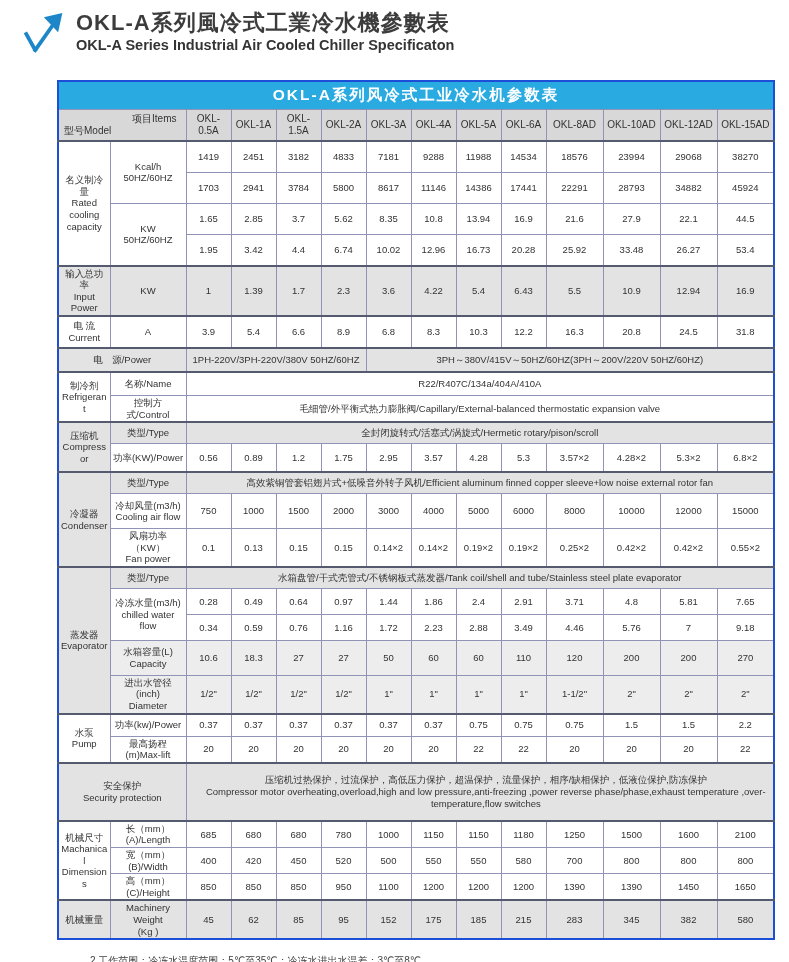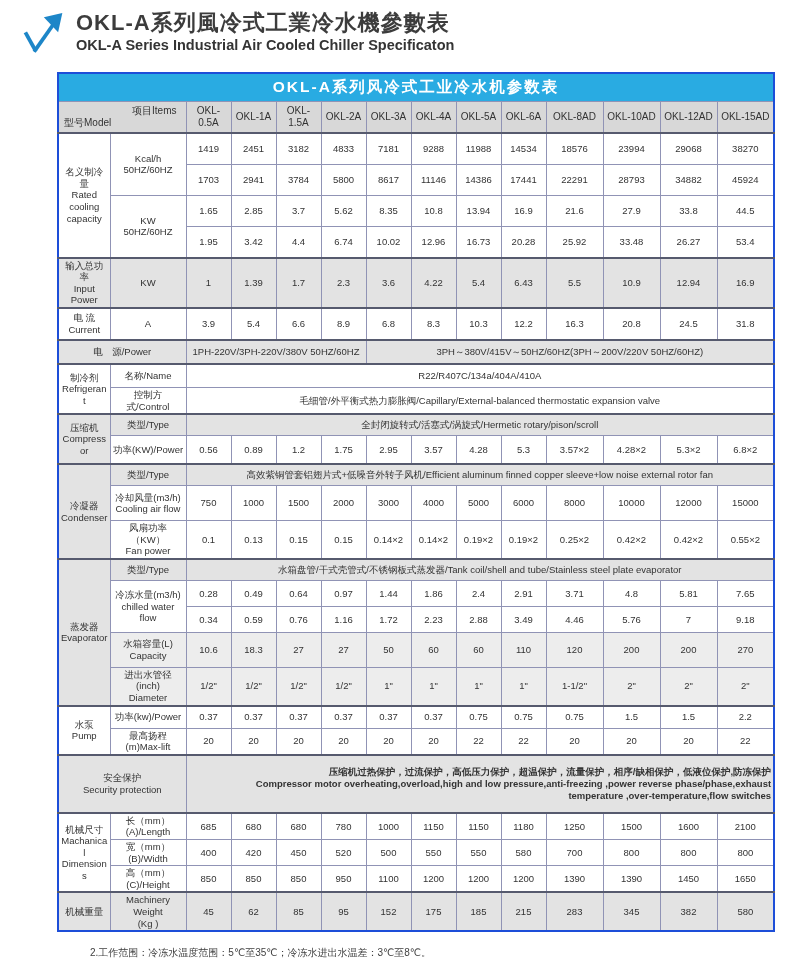--- a/index.html
+++ b/index.html
@@ -6,21 +6,21 @@
   body {
     width:789px; height:962px; overflow:hidden;
     font-family:"Liberation Sans","DejaVu Sans",sans-serif;
     color:#333;
   }
   
   .page-header { display:flex; align-items:flex-start; margin:10px 0 0 22px; }
   .logo { width:42px; height:44px; flex:0 0 auto; margin-top:2px; }
   .titles { margin-left:12px; }
   .title-cn { font-size:22px; font-weight:600; color:#3c3c3c; letter-spacing:1px; margin:0; line-height:1.15; }
-  .title-en { font-size:14.5px; font-weight:600; color:#343434; margin:2px 0 4px 0; line-height:1.2; }
+  .title-en { font-size:14.5px; font-weight:600; color:#343434; margin:2px 0 12px 0; line-height:1.2; }
 
   
   .table-wrap { margin:13px 0 0 57px; }
   table.spec {
     border-collapse:collapse; table-layout:fixed; width:716px;
     border:2px solid #1d4ed8; font-size:9.5px; color:#333;
   }
   td {
     border:1px solid #9093b5; text-align:center; vertical-align:middle;
     padding:1px 2px; white-space:pre-line; line-height:1.22; overflow:hidden;
@@ -28,21 +28,21 @@
   }
   tr.title td {
     background:#29abe2; color:#fff; font-size:15.5px; font-weight:bold;
     letter-spacing:2px; height:25px;
   }
   tr.hdr td { background:#d8d8d8; font-size:10px; height:28px; }
   tr.g  > td { background:#e3e3e3; }
   tr.g2 > td { background:#ededed; }
   td.glab { background:#ffffff; }
   tr.bt > td { border-top:2px solid #565a6e; }
-  td.mgl { text-align:right; padding-left:14px;font-weight:bold; }
+  td.mgl { text-align:center; padding-left:14px; }
   
   td.diag {
     position:relative;
     background-image:linear-gradient(to bottom right,
       transparent 49.4%, #8f92b5 49.4%, #8f92b5 50.6%, transparent 50.6%);
   }
   .diag-items { position:absolute; top:3px; right:9px; }
   .diag-model { position:absolute; bottom:3px; left:5px; }
   
   tr.h18>td{height:18px} tr.h19>td{height:19px} tr.h20>td{height:20px}
@@ -147,21 +147,21 @@
           <td class="d">1.65</td>
           <td class="d">2.85</td>
           <td class="d">3.7</td>
           <td class="d">5.62</td>
           <td class="d">8.35</td>
           <td class="d">10.8</td>
           <td class="d">13.94</td>
           <td class="d">16.9</td>
           <td class="d">21.6</td>
           <td class="d">27.9</td>
-          <td class="d">33.8</td>
+          <td class="d">22.1</td>
           <td class="d">44.5</td>
         </tr>
         <tr class="h28">
           <td class="d">1.95</td>
           <td class="d">3.42</td>
           <td class="d">4.4</td>
           <td class="d">6.74</td>
           <td class="d">10.02</td>
           <td class="d">12.96</td>
           <td class="d">16.73</td>

